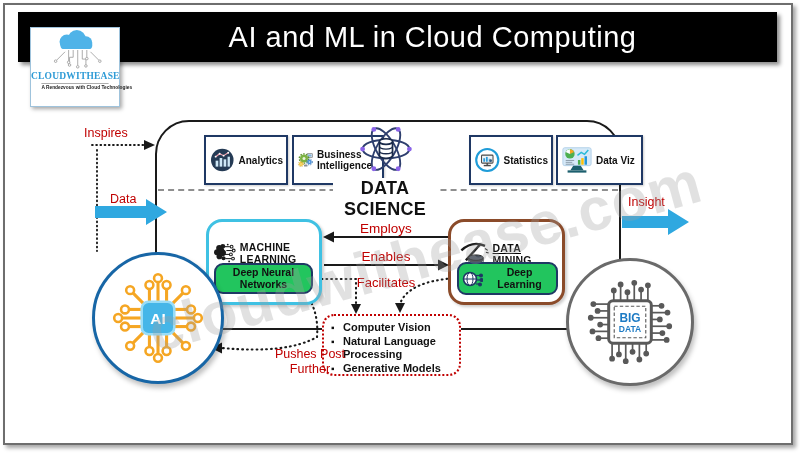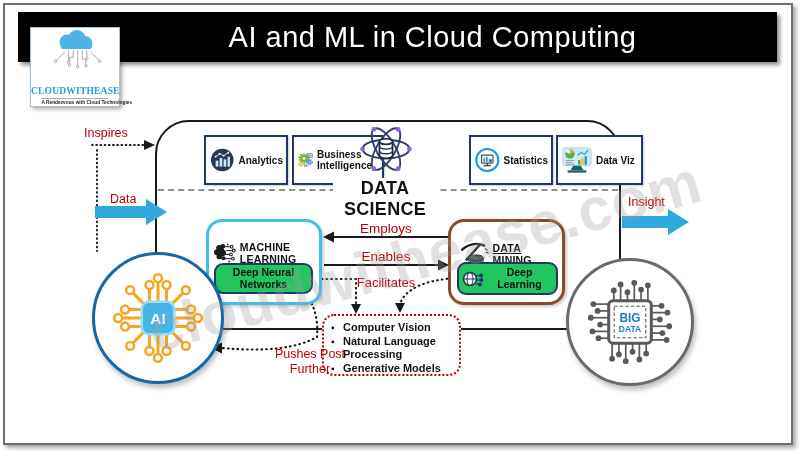--- a/index.html
+++ b/index.html
@@ -5,21 +5,21 @@
   html,body{margin:0;padding:0;background:#fff;}
   .slide{position:relative;width:800px;height:454px;background:#fff;overflow:hidden;
          font-family:"Liberation Sans",sans-serif;}
   .frame{position:absolute;left:3px;top:3px;width:786px;height:438px;border:2px solid #6e6e6e;
          box-shadow:3px 3px 4px rgba(0,0,0,0.35);background:#fff;}
   .titlebar{position:absolute;left:18px;top:12px;width:759px;height:50px;background:#000;
             box-shadow:3px 3px 4px rgba(0,0,0,0.45);display:flex;align-items:center;justify-content:center;}
   .titlebar .ttl{color:#fff;font-weight:normal;font-size:29px;letter-spacing:.5px;padding-left:70px;white-space:nowrap;}
   .logo{position:absolute;left:30px;top:27px;width:90px;height:80px;background:#fff;
         border:1px solid #9fc3dc;box-shadow:2px 2px 4px rgba(0,0,0,0.35);z-index:7;text-align:center;box-sizing:border-box;padding-top:2px;}
-  .logo .lname{font-family:"Liberation Serif",serif;font-weight:bold;color:#2e9bd6;font-size:9.5px;letter-spacing:.2px;margin-top:16px;}
+  .logo .lname{font-family:"Liberation Serif",serif;font-weight:bold;color:#2e9bd6;font-size:9.5px;letter-spacing:.2px;margin-top:1px;}
   .logo .ltag{font-size:6px;color:#222;font-weight:bold;white-space:nowrap;transform:scale(0.8);transform-origin:center top;
               border-top:1px solid #999;margin:2px 2px 0 2px;padding-top:2px;}
   .watermark{position:absolute;left:105px;top:222px;width:640px;text-align:center;z-index:6;pointer-events:none;
              font-size:60px;font-weight:bold;color:#9f9f9f;opacity:.30;letter-spacing:1px;transform:rotate(-15.5deg);white-space:nowrap;}
   .container{position:absolute;left:155px;top:120px;width:466px;height:210px;border:2px solid #1a1a1a;
              border-radius:34px;background:transparent;z-index:1;box-sizing:border-box;}
   .dashline{position:absolute;left:158px;top:189px;width:460px;border-top:2px dashed #8f8f8f;z-index:1;}
   .topbox{position:absolute;top:135px;height:50px;background:#fff;border:2px solid #1F3864;z-index:2;
           display:flex;align-items:center;gap:3px;padding:2px 3px;box-sizing:border-box;box-shadow:1px 1px 2px rgba(0,0,0,.2);margin-left:40px;}
   .tlabel{font-weight:bold;font-size:10px;color:#111;line-height:11px;}

